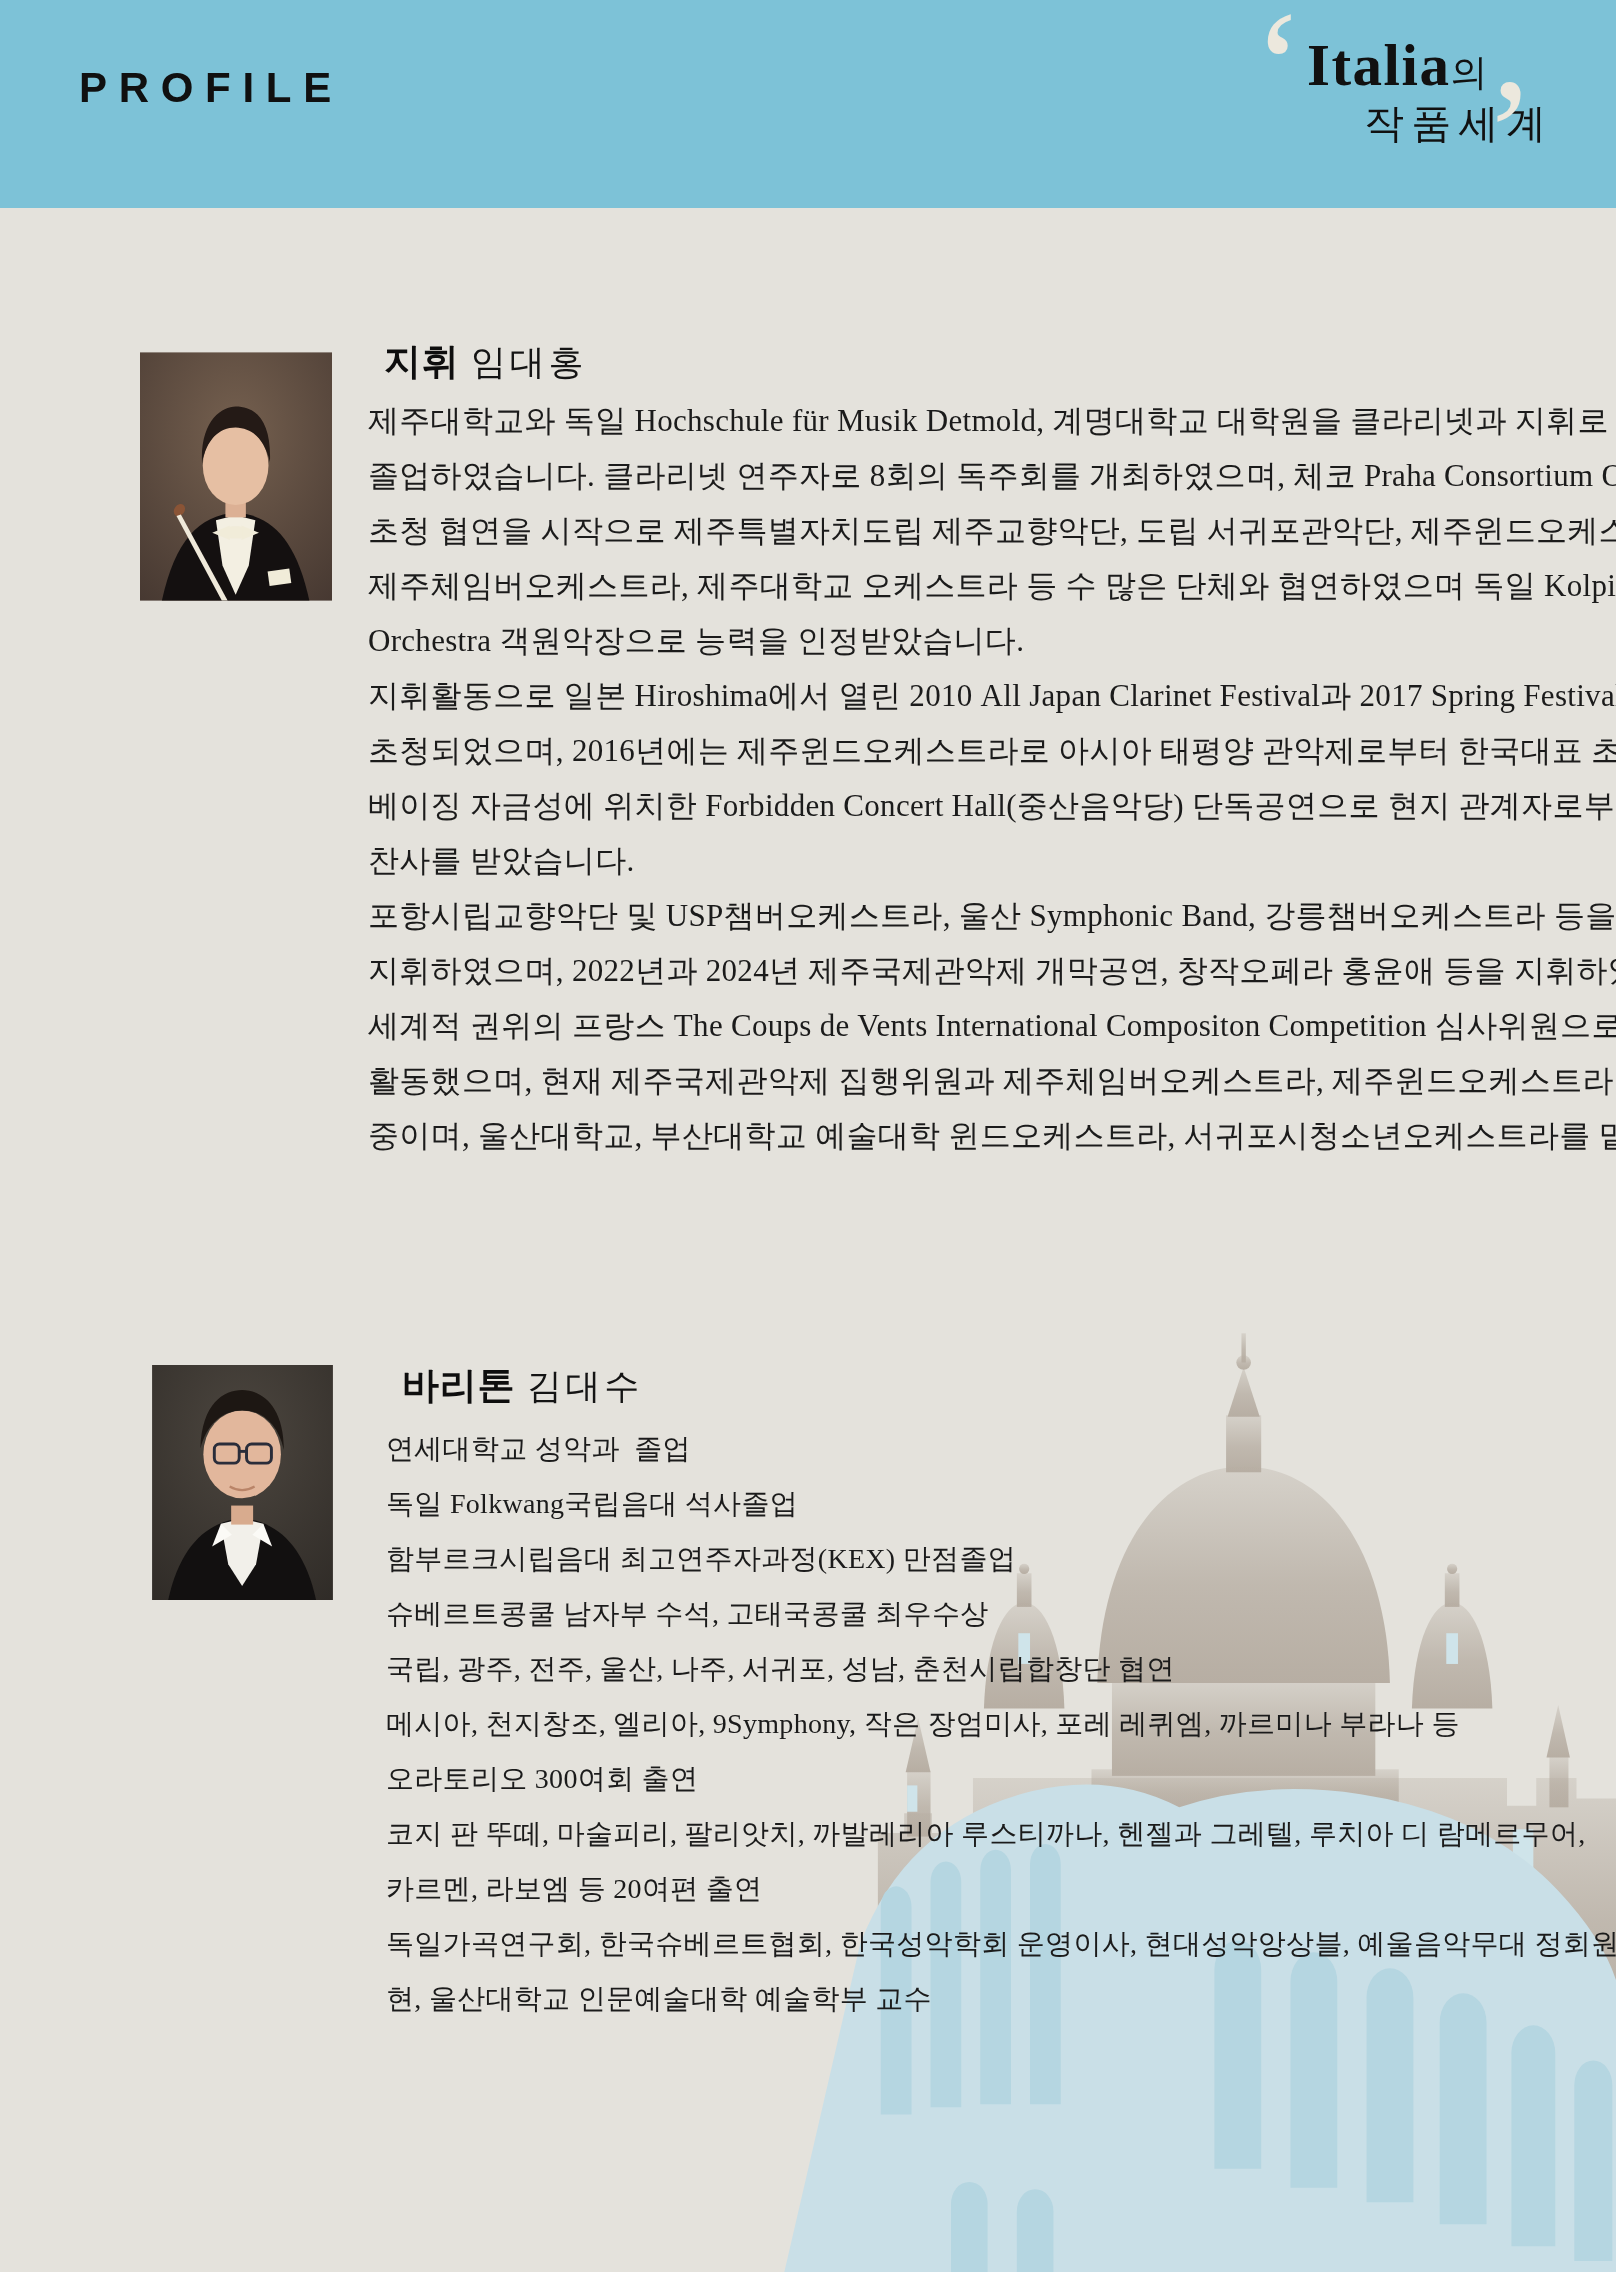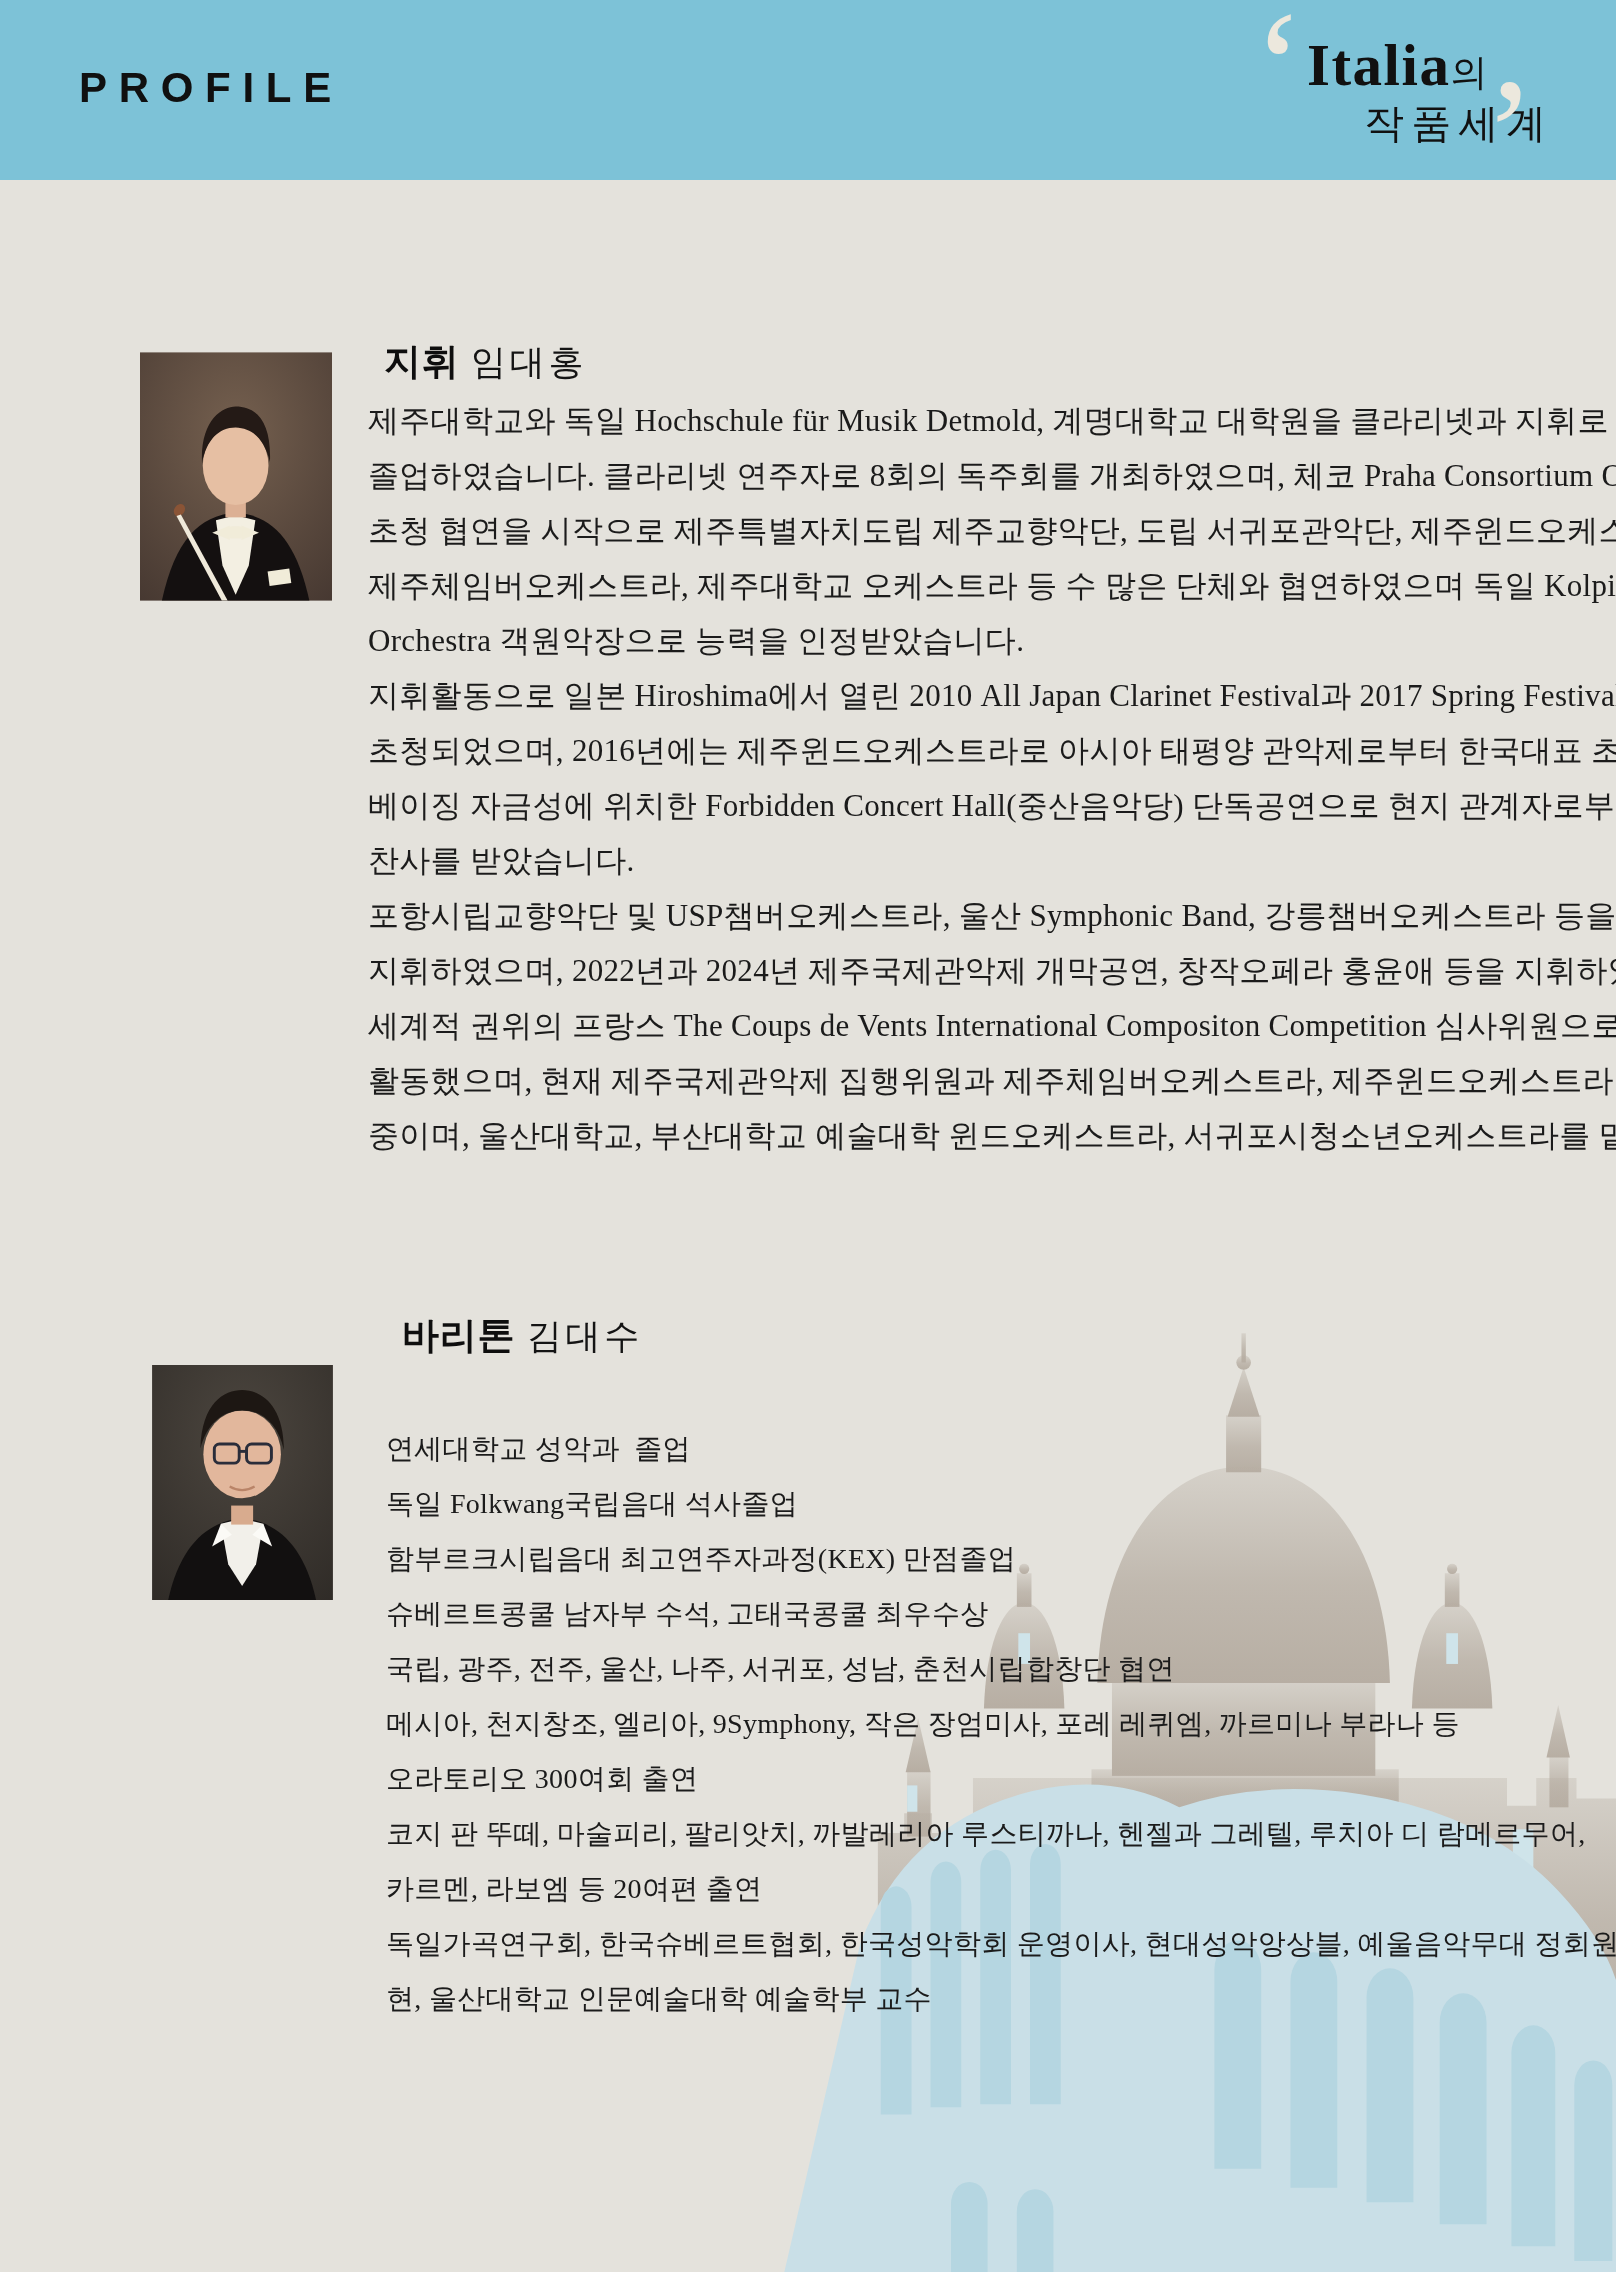--- a/index.html
+++ b/index.html
@@ -2,21 +2,21 @@
 <html style="font-size:11.7px"><head>
 <meta charset="utf-8">
 <title>PROFILE</title>
 <style>
   html,body{margin:0;padding:0;background:#e4e2dc;}
   .page{position:relative;width:1616px;height:2273px;background:#e4e2dc;overflow:hidden;
         font-family:"Liberation Serif","DejaVu Serif",serif;color:#1b1b1b;}
   
   .bg-art{position:absolute;left:0;top:0;width:1616px;height:2273px;z-index:0;pointer-events:none;}
   
-  .header{position:absolute;left:0;top:0;width:1616px;height:180px;background:#7dc2d7;z-index:2;text-decoration:underline;}
+  .header{position:absolute;left:0;top:0;width:1616px;height:208px;background:#7dc2d7;z-index:2;text-decoration:underline;}
   .page-title{position:absolute;left:79px;top:67px;font-family:"Liberation Sans","DejaVu Sans",sans-serif;
               font-weight:800;font-size:42px;line-height:42px;letter-spacing:11.7px;color:#101010;}
   .logo-quote{position:absolute;font-family:"Liberation Serif","DejaVu Serif",serif;color:#ece8dd;
               font-size:154px;line-height:1;z-index:2;}
   .logo-quote.open{left:1253px;top:-11.7px;}
   .logo-quote.close{left:1484px;top:56px;}
   .logo-line1{position:absolute;left:1307px;top:35px;font-size:59px;line-height:61px;font-weight:700;
               color:#111;letter-spacing:1.5px;white-space:pre;}
   .logo-line1 .suffix{font-size:37px;font-weight:500;letter-spacing:0;}
   .logo-line2{position:absolute;left:1336px;top:102px;font-size:40px;line-height:44px;font-weight:500;
@@ -163,21 +163,21 @@
       <rect x="108" y="192" width="30" height="26" fill="#d8ab8e"></rect>
       <ellipse cx="123" cy="122" rx="53" ry="60" fill="#e2b79c"></ellipse>
       <path d="M66,114 C68,52 98,34 123,34 C150,34 180,56 180,116 C172,80 150,62 123,62 C96,62 75,80 66,114 Z" fill="#1d1713"></path>
       <rect x="85" y="108" width="34" height="26" rx="7" fill="none" stroke="#2a2d3a" stroke-width="4"></rect>
       <rect x="129" y="108" width="34" height="26" rx="7" fill="none" stroke="#2a2d3a" stroke-width="4"></rect>
       <line x1="119" y1="118" x2="129" y2="118" stroke="#2a2d3a" stroke-width="4"></line>
       <path d="M106,166 Q123,176 140,166" fill="none" stroke="#b98468" stroke-width="3"></path>
     </g>
   </svg>
 
-  <div class="heading" style="left:386px;top:1311px"><span class="role">바리톤</span><span class="person-name">김대수</span></div>
+  <div class="heading" style="left:386px;top:1361px"><span class="role">바리톤</span><span class="person-name">김대수</span></div>
   <div class="bio" id="bio-baritone">
     <div class="line">연세대학교 성악과  졸업</div>
     <div class="line">독일 Folkwang국립음대 석사졸업</div>
     <div class="line">함부르크시립음대 최고연주자과정(KEX) 만점졸업</div>
     <div class="line">슈베르트콩쿨 남자부 수석, 고태국콩쿨 최우수상</div>
     <div class="line">국립, 광주, 전주, 울산, 나주, 서귀포, 성남, 춘천시립합창단 협연</div>
     <div class="line">메시아, 천지창조, 엘리아, 9Symphony, 작은 장엄미사, 포레 레퀴엠, 까르미나 부라나 등</div>
     <div class="line">오라토리오 300여회 출연</div>
     <div class="line">코지 판 뚜떼, 마술피리, 팔리앗치, 까발레리아 루스티까나, 헨젤과 그레텔, 루치아 디 람메르무어,</div>
     <div class="line">카르멘, 라보엠 등 20여편 출연</div>

